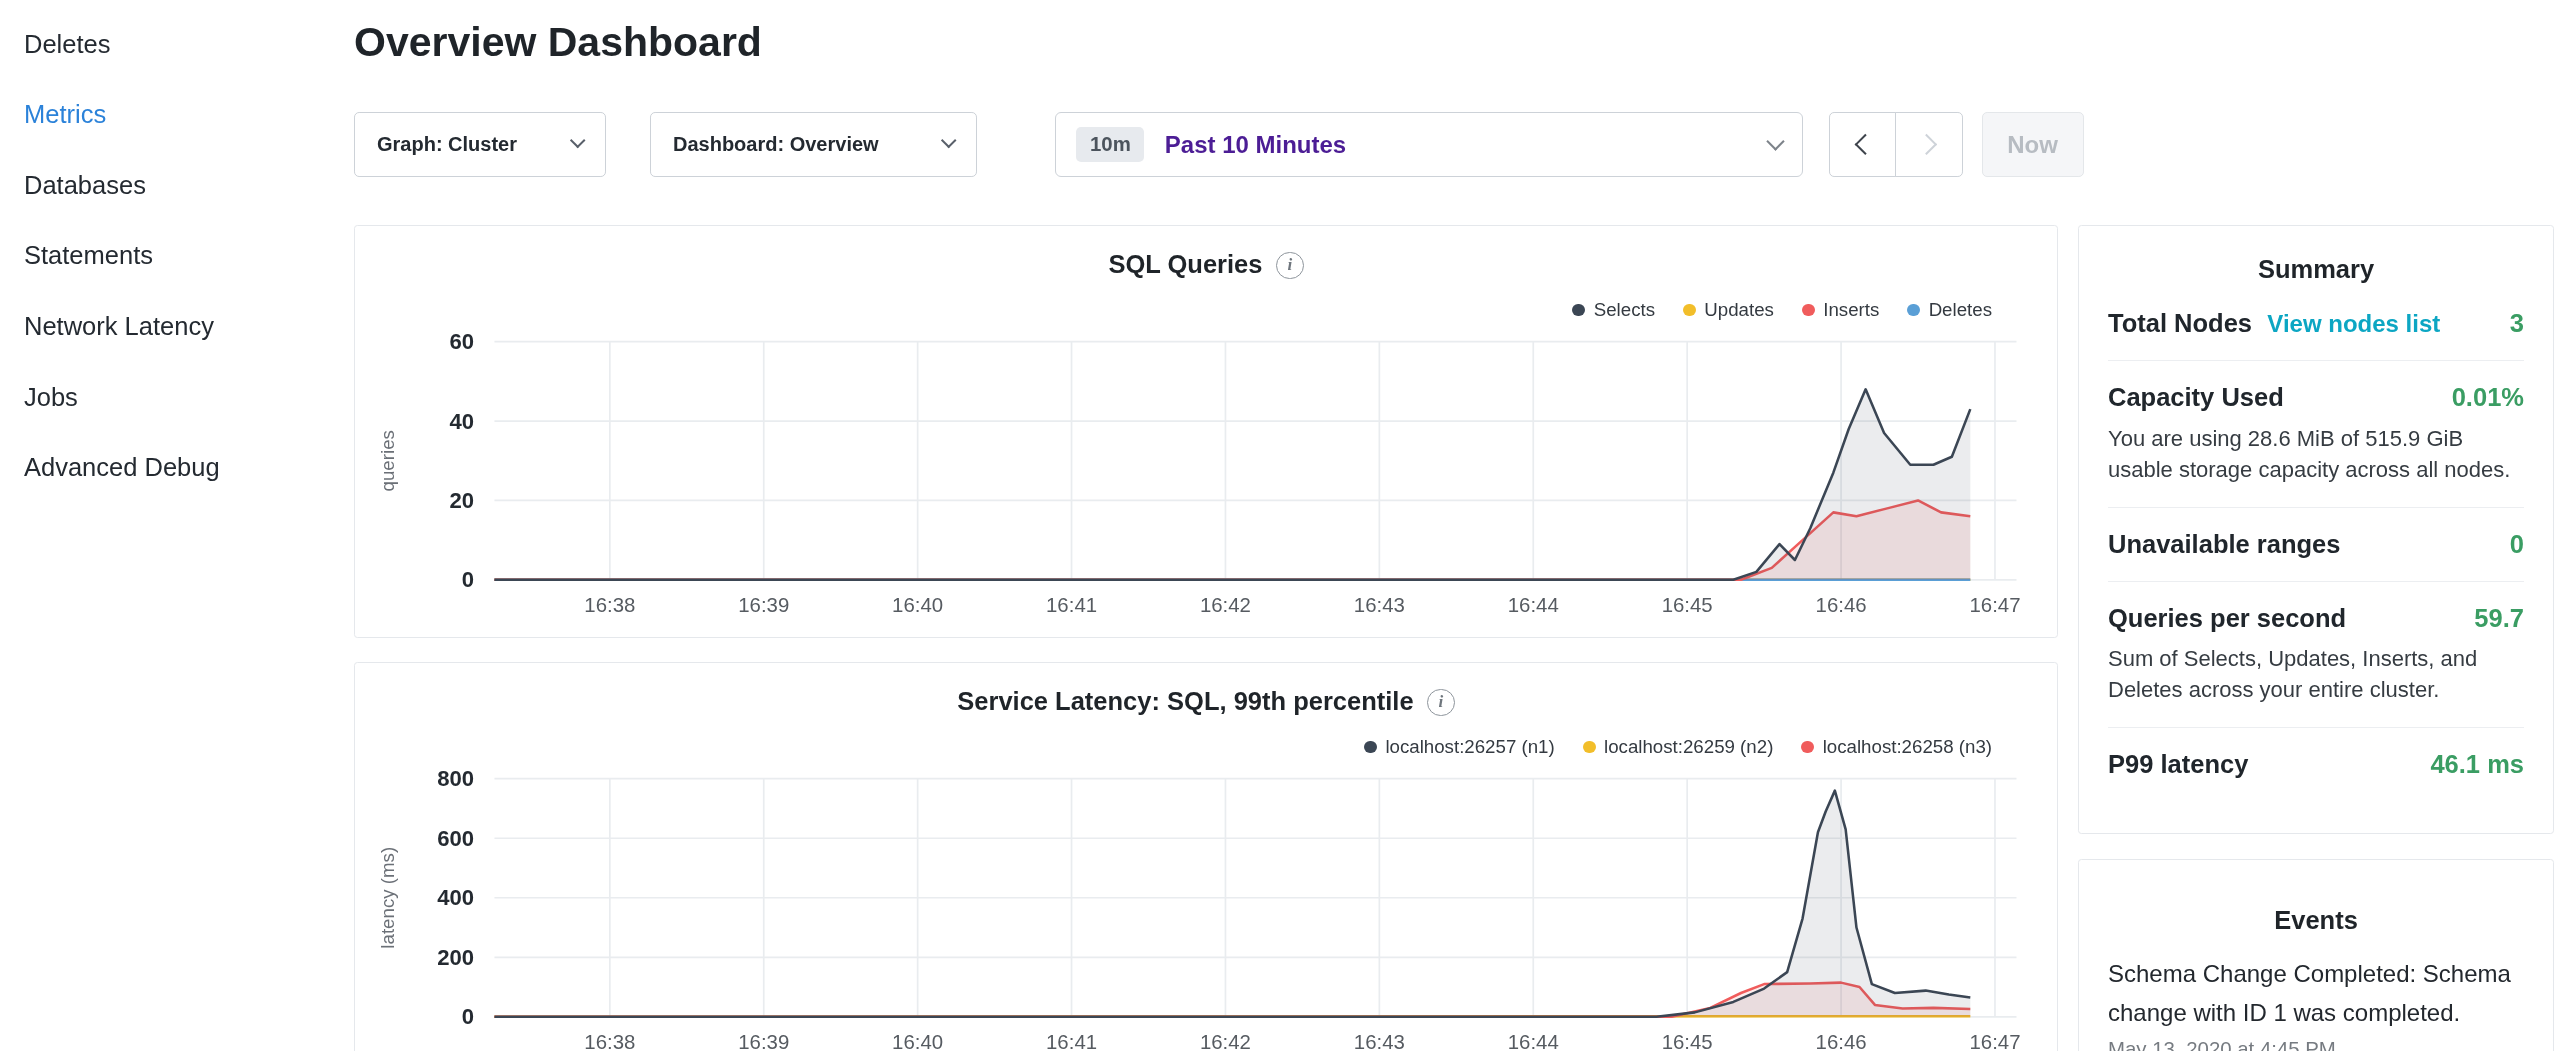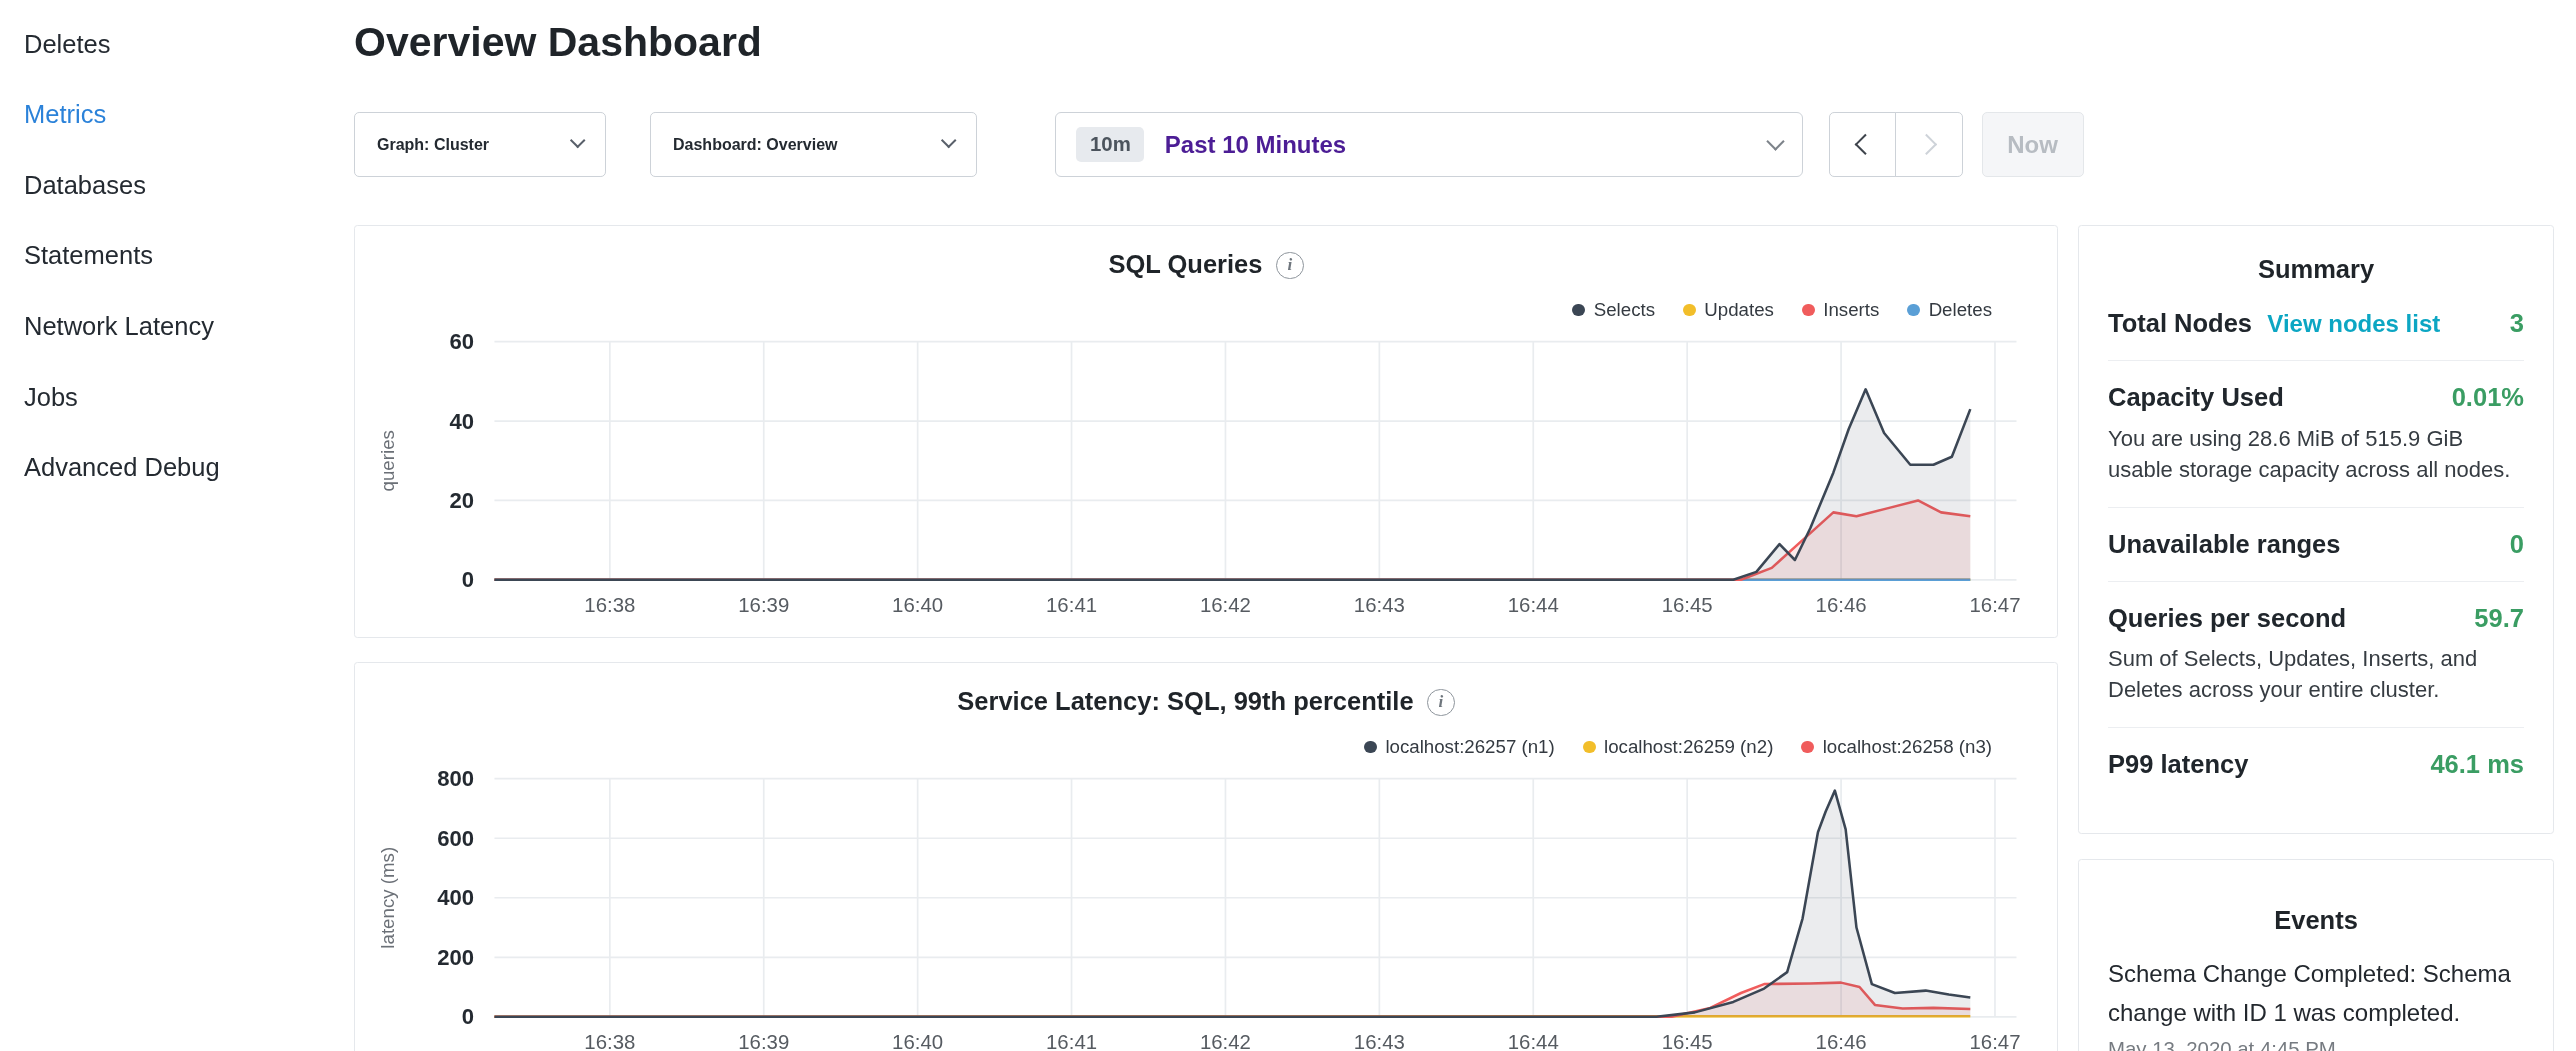--- a/index.html
+++ b/index.html
@@ -12,21 +12,21 @@
   .sidebar{position:absolute;left:0;top:0;width:354px;height:1051px;padding:18.7px 0 0 24px;box-sizing:border-box}
   .nav-item{font-size:25.5px;line-height:51px;margin-bottom:19.6px;color:#242a31;cursor:pointer;white-space:nowrap}
   .nav-item.active{color:#2b82d9;font-weight:500}
   
   .main{position:absolute;left:354px;top:0;width:1704px;height:1051px}
   .page-title{position:absolute;top:18.7px;left:0;margin:0;font-size:41px;font-weight:600;color:#1f2429}
   .controls{position:absolute;top:112px;left:0;height:65px;display:flex;align-items:center}
   .dropdown{
     height:65px;background:#fff;border:1.7px solid #cdd2d8;border-radius:5.1px;
     display:flex;align-items:center;justify-content:space-between;
-    padding:0 22px;box-sizing:border-box;font-size:16px;font-weight:600;color:#242a31;cursor:pointer
+    padding:0 22px;box-sizing:border-box;font-size:20px;font-weight:600;color:#242a31;cursor:pointer
   }
   .dd-graph{width:252px}
   .dd-dashboard{width:327px;margin-left:44px}
   .time-select{
     width:748px;height:65px;margin-left:78px;background:#fff;border:1.7px solid #cdd2d8;border-radius:6px;
     display:flex;align-items:center;padding:0 20.4px;box-sizing:border-box;cursor:pointer
   }
   .time-badge{background:#e7eaee;border-radius:5.1px;padding:6px 13.6px;font-size:20.4px;font-weight:700;color:#4c545d}
   .time-label{margin-left:20.4px;font-size:24px;font-weight:700;color:#4c1d95}
   .spacer{flex:1}

